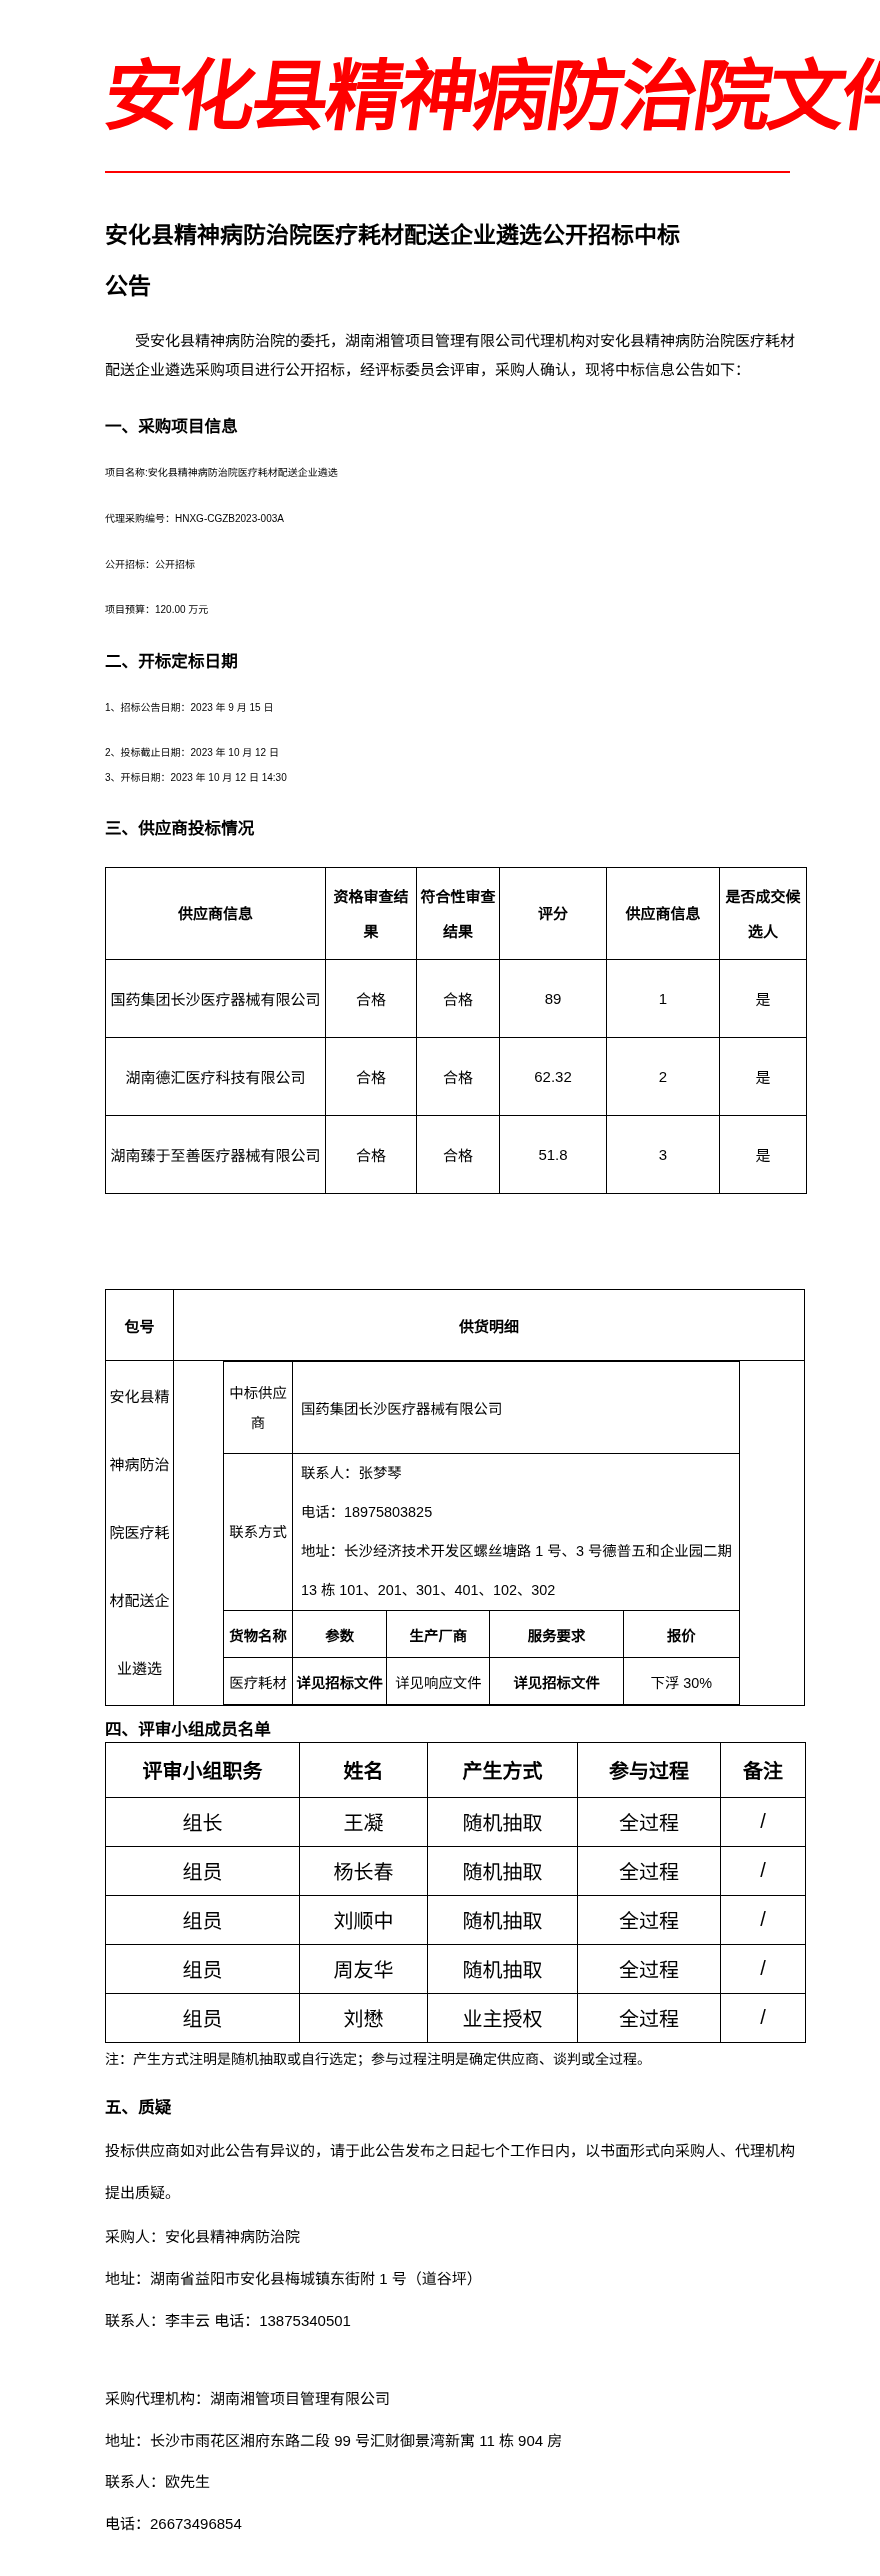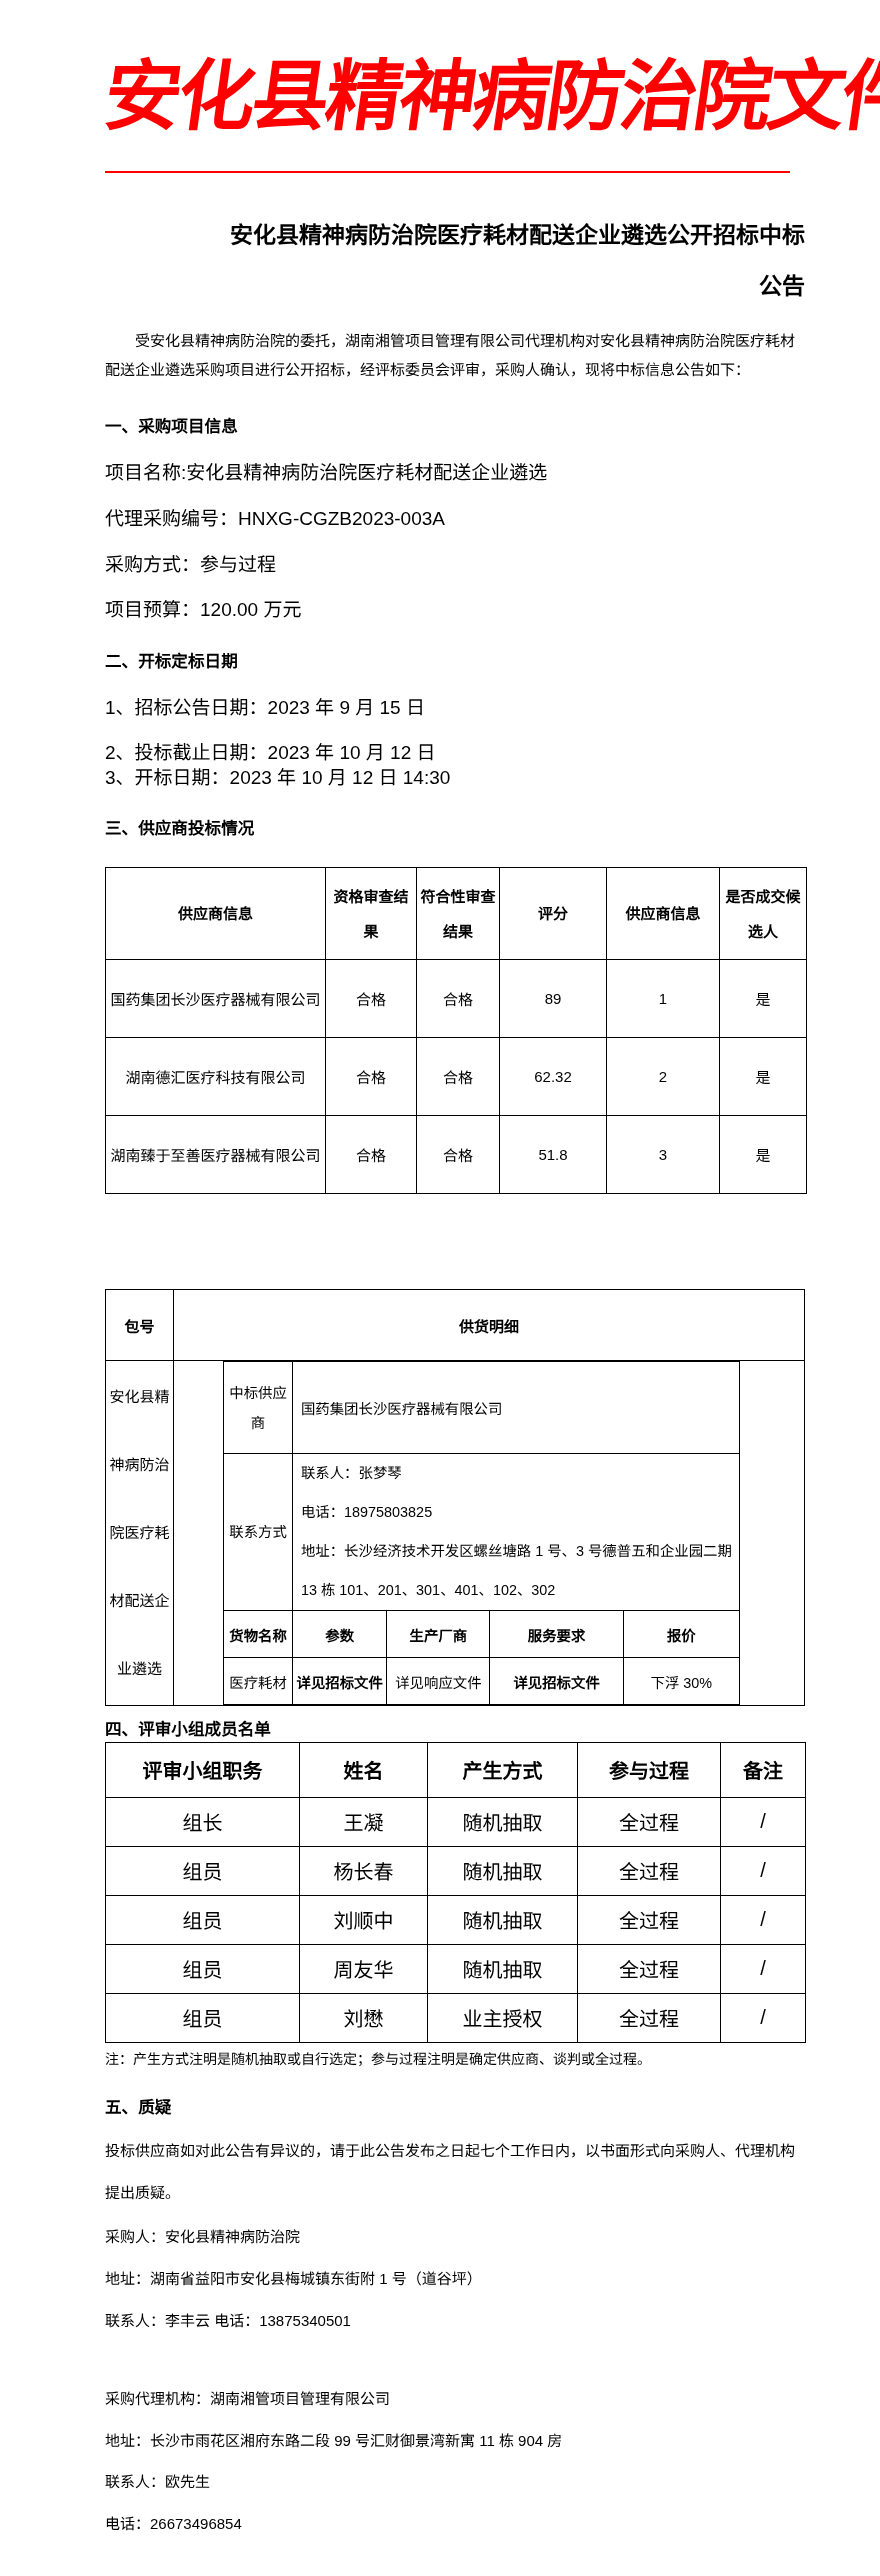--- a/index.html
+++ b/index.html
@@ -23,40 +23,40 @@
     color:#fe0000;
     letter-spacing:-3.3px;
     transform:skewX(-8deg);
     white-space:nowrap;
   }
   .red-rule{height:2.2px;width:685px;background:#fe0000;margin-top:25.5px;}
   
   .doc-title{
     margin-top:37px;
     width:700px;
-    text-align:right;
+    text-align:left;
     font-size:23px;
     font-weight:bold;
     line-height:51px;
   }
   .intro{
     margin-top:14.4px;
     width:700px;
     font-size:15px;
     line-height:29px;
     text-indent:2em;
   }
   
   .sec-heading{
     font-size:16.6px;
     font-weight:bold;
     line-height:19px;
     margin:33px 0 29px 0;
   }
-  .item{font-size:19px;line-height:16.6px;margin-bottom:29px;}
+  .item{font-size:10px;line-height:16.6px;margin-bottom:29px;}
   .item.tight{margin-bottom:8px;}
   
   table{border-collapse:collapse;table-layout:fixed;}
   th,td{border:1.1px solid #000;text-align:center;vertical-align:middle;padding:0 3.3px;box-sizing:border-box;word-break:break-all;}
   
   .t1{width:700px;font-size:15px;margin-top:12.2px;}
   .t1 thead th{height:92px;font-weight:bold;border-bottom:1.7px solid #000;line-height:2.35;}
   .t1 td{height:78px;}
   
   .t2{width:700px;font-size:15px;margin-top:95px;}
@@ -101,21 +101,21 @@
   <div class="doc-title">
     <div>安化县精神病防治院医疗耗材配送企业遴选公开招标中标</div>
     <div>公告</div>
   </div>
 
   <p class="intro">受安化县精神病防治院的委托，湖南湘管项目管理有限公司代理机构对安化县精神病防治院医疗耗材配送企业遴选采购项目进行公开招标，经评标委员会评审，采购人确认，现将中标信息公告如下：</p>
 
   <div class="sec-heading">一、采购项目信息</div>
   <div class="item">项目名称:安化县精神病防治院医疗耗材配送企业遴选</div>
   <div class="item">代理采购编号：HNXG-CGZB2023-003A</div>
-  <div class="item">采购方式：参与过程</div>
+  <div class="item">公开招标：公开招标</div>
   <div class="item">项目预算：120.00 万元</div>
 
   <div class="sec-heading">二、开标定标日期</div>
   <div class="item">1、招标公告日期：2023 年 9 月 15 日</div>
   <div class="item tight">2、投标截止日期：2023 年 10 月 12 日</div>
   <div class="item">3、开标日期：2023 年 10 月 12 日 14:30</div>
 
   <div class="sec-heading">三、供应商投标情况</div>
   <table class="t1">
     <colgroup>

